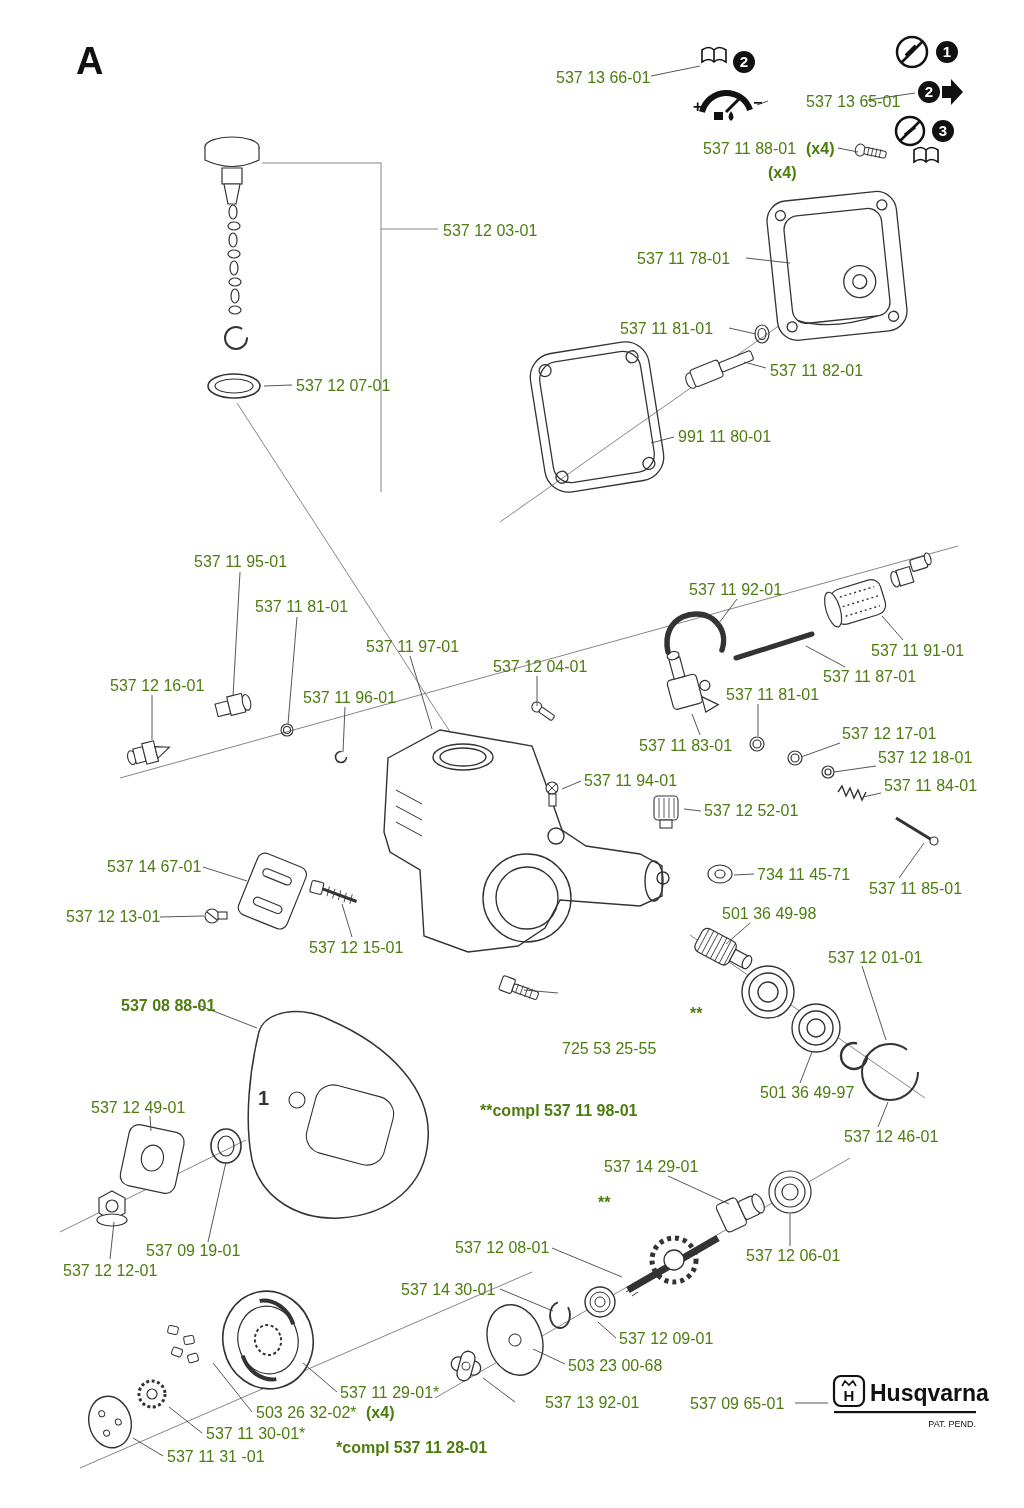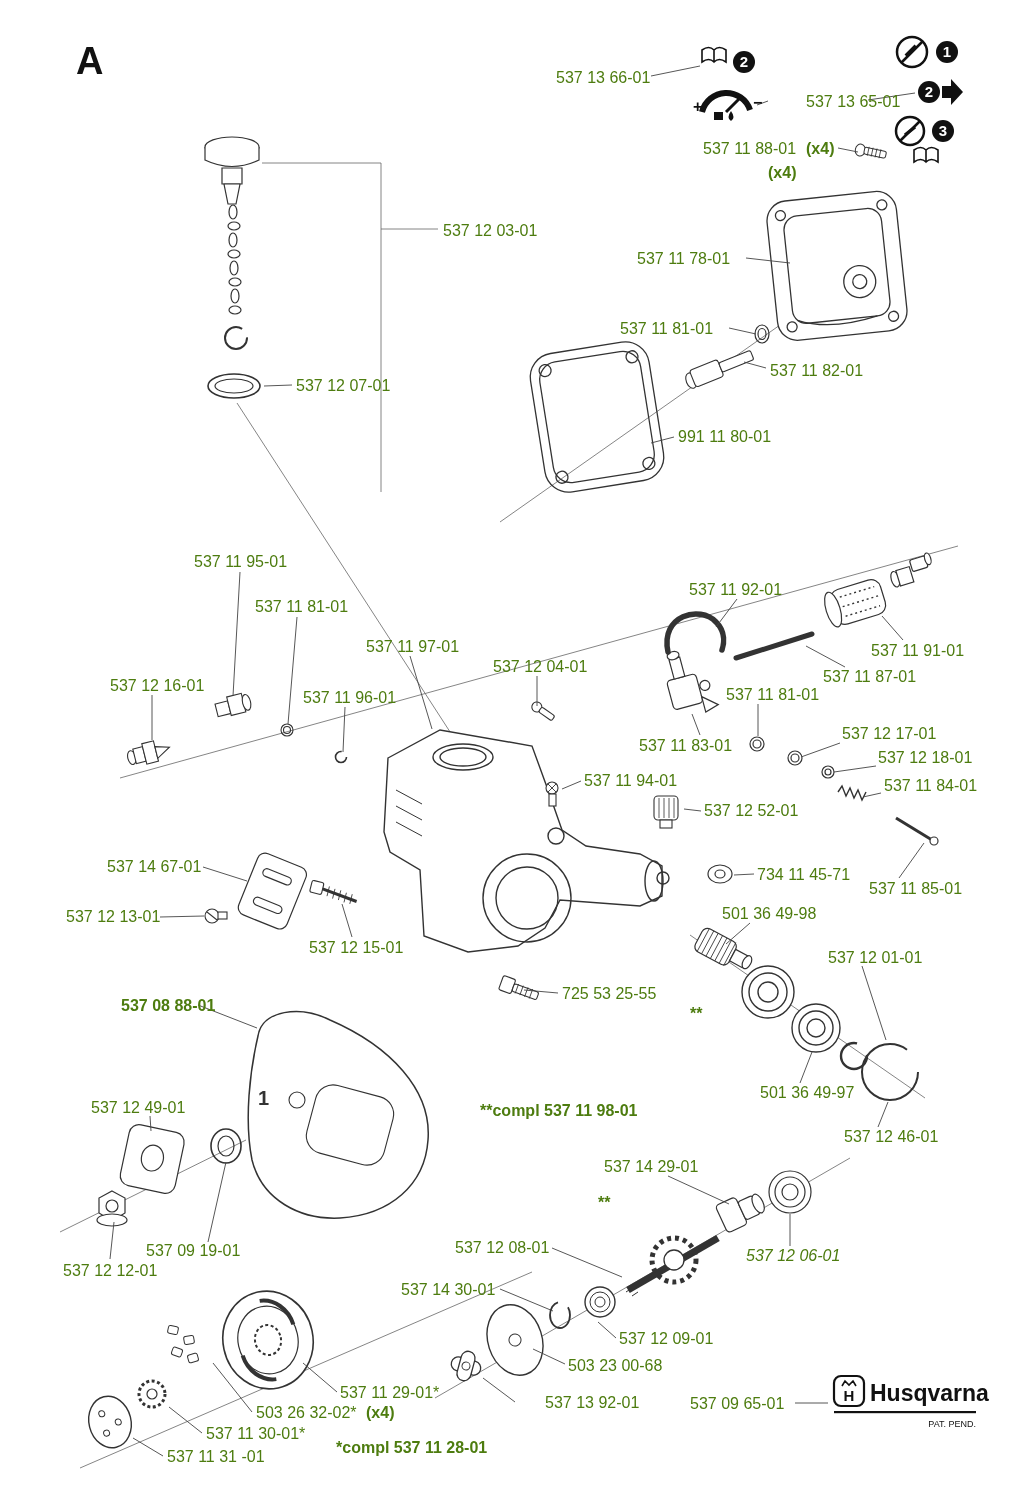--- a/index.html
+++ b/index.html
@@ -417,32 +417,32 @@
       <div class="part-label" style="left: 584px; top: 772px;">537 11 94-01</div>
       <div class="part-label" style="left: 884px; top: 777px;">537 11 84-01</div>
       <div class="part-label" style="left: 704px; top: 802px;">537 12 52-01</div>
       <div class="part-label" style="left: 107px; top: 858px;">537 14 67-01</div>
       <div class="part-label" style="left: 757px; top: 866px;">734 11 45-71</div>
       <div class="part-label" style="left: 869px; top: 880px;">537 11 85-01</div>
       <div class="part-label" style="left: 66px; top: 908px;">537 12 13-01</div>
       <div class="part-label" style="left: 722px; top: 905px;">501 36 49-98</div>
       <div class="part-label" style="left: 309px; top: 939px;">537 12 15-01</div>
       <div class="part-label" style="left: 822px; top: 949px; margin-left: 6px;">537 12 01-01</div>
-      <div class="part-label" style="left: 562px; top: 985px;">725 53 25-55</div>
+      <div class="part-label" style="left: 562px; top: 1040px;">725 53 25-55</div>
       <div class="part-label" style="left: 121px; top: 997px; font-weight: bold;">537 08 88-01</div>
       <div class="part-label bold" style="left: 690px; top: 1005px;">**</div>
       <div class="part-label" style="left: 760px; top: 1084px;">501 36 49-97</div>
       <div class="part-label" style="left: 91px; top: 1099px;">537 12 49-01</div>
       <div class="part-label bold" style="left: 480px; top: 1102px;">**compl 537 11 98-01</div>
       <div class="part-label" style="left: 844px; top: 1128px;">537 12 46-01</div>
       <div class="part-label" style="left: 604px; top: 1158px;">537 14 29-01</div>
       <div class="part-label bold" style="left: 598px; top: 1194px;">**</div>
       <div class="part-label" style="left: 146px; top: 1242px;">537 09 19-01</div>
       <div class="part-label" style="left: 455px; top: 1239px;">537 12 08-01</div>
-      <div class="part-label" style="left: 746px; top: 1247px; font-style: italic;">537 12 06-01</div>
+      <div class="part-label" style="left: 746px; top: 1247px;">537 12 06-01</div>
       <div class="part-label" style="left: 63px; top: 1262px;">537 12 12-01</div>
       <div class="part-label" style="left: 401px; top: 1281px;">537 14 30-01</div>
       <div class="part-label" style="left: 619px; top: 1330px;">537 12 09-01</div>
       <div class="part-label" style="left: 568px; top: 1357px;">503 23 00-68</div>
       <div class="part-label" style="left: 340px; top: 1384px;">537 11 29-01*</div>
       <div class="part-label" style="left: 545px; top: 1394px;">537 13 92-01</div>
       <div class="part-label" style="left: 690px; top: 1395px;">537 09 65-01</div>
       <div class="part-label" style="left: 256px; top: 1404px;">503 26 32-02*</div>
       <div class="part-label bold" style="left: 366px; top: 1404px;">(x4)</div>
       <div class="part-label" style="left: 206px; top: 1425px;">537 11 30-01*</div>

